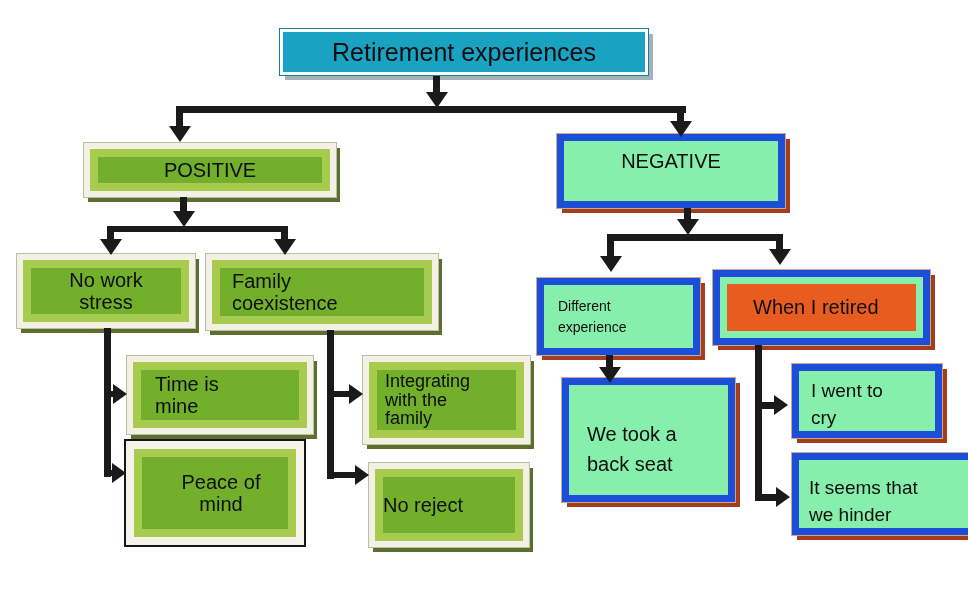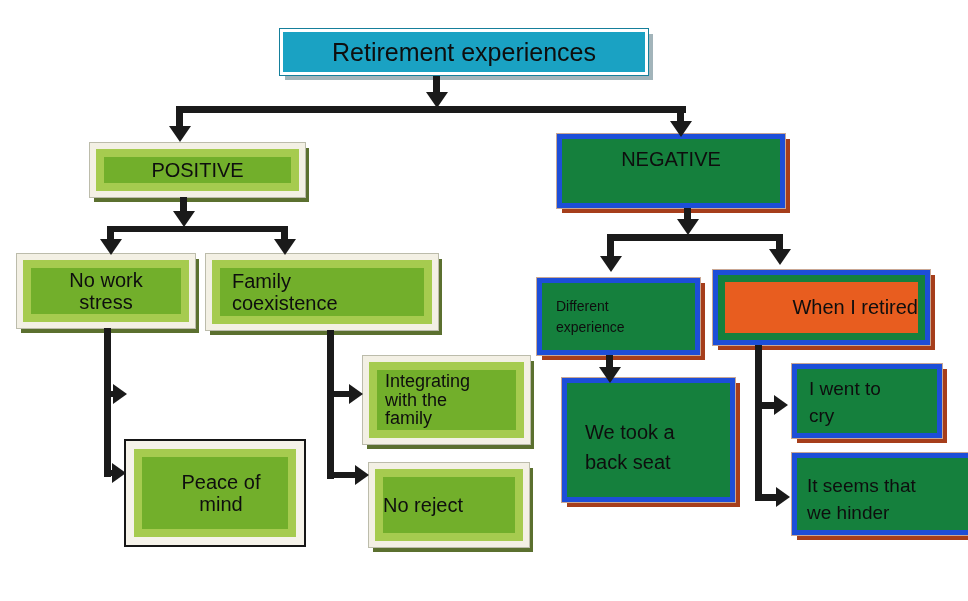--- a/index.html
+++ b/index.html
@@ -14,21 +14,21 @@
   
   .node{position:absolute;box-sizing:border-box;z-index:2;}
   .teal{background:#1aa2c3;border:3px solid #ffffff;
         box-shadow:0 0 0 1px #157f9b,5px 5px 0 0 #a2b4ba;
         display:flex;align-items:center;justify-content:center;font-size:25px;}
   .green{background:#a6cb4f;border:6px solid #f3f0e4;
          box-shadow:0 0 0 1px #bcbcab,4px 5px 0 0 #5b702f;padding:8px;}
   .green .inner{background:#72af2b;width:100%;height:100%;box-sizing:border-box;
                 display:flex;flex-direction:column;justify-content:center;}
   .blackframe{border:8px solid #f6f3ea;outline:2px solid #161616;box-shadow:none;}
-  .orange{background:#15803d;border:5px solid #1d4ed8;
+  .orange{background:#86efac;border:7px solid #1d4ed8;
           box-shadow:0 0 0 1px #c9a794,5px 5px 0 0 #a63e1b;}
   .orange .inner{background:#e85d1f;width:100%;height:100%;box-sizing:border-box;
                  display:flex;flex-direction:column;justify-content:center;}
   .label{white-space:pre-line;font-size:20px;line-height:1.12;}
 </style>
 </head>
 <body>
 
 <div class="canvas">
 
@@ -74,21 +74,21 @@
   <div class="cline" style="left:755px;top:345px;width:7px;height:156px;"></div>
   <div class="cline" style="left:760px;top:402px;width:16px;height:7px;"></div>
   <div class="a-right" style="left:774px;top:395px;"></div>
   <div class="cline" style="left:760px;top:494px;width:18px;height:7px;"></div>
   <div class="a-right" style="left:776px;top:487px;"></div>
 
   <div class="node teal" style="left:280px;top:29px;width:368px;height:46px;">
     <span class="label" style="font-size:25px;">Retirement experiences</span>
   </div>
 
-  <div class="node green" style="left:90px;top:143px;width:215px;height:54px;">
+  <div class="node green" style="left:84px;top:143px;width:252px;height:54px;">
     <div class="inner" style="text-align:center;">
       <span class="label">POSITIVE</span>
     </div>
   </div>
 
   <div class="node orange" style="left:557px;top:134px;width:228px;height:74px;text-align:center;padding-top:9px;">
     <span class="label">NEGATIVE</span>
   </div>
 
   <div class="node green" style="left:17px;top:254px;width:178px;height:74px;">
@@ -98,20 +98,26 @@
     </div>
   </div>
 
   <div class="node green" style="left:206px;top:254px;width:232px;height:76px;">
     <div class="inner" style="padding-left:12px;">
       <span class="label">Family
 coexistence</span>
     </div>
   </div>
 
+  <div class="node green" style="left:127px;top:356px;width:186px;height:78px;">
+    <div class="inner" style="padding-left:14px;">
+      <span class="label">Time is
+mine</span>
+    </div>
+  </div>
 
   <div class="node green blackframe" style="left:126px;top:441px;width:178px;height:104px;padding:8px;">
     <div class="inner" style="padding-left:12px;text-align:center;">
       <span class="label">Peace of
 mind</span>
     </div>
   </div>
 
   <div class="node green" style="left:363px;top:356px;width:167px;height:88px;">
     <div class="inner" style="padding-left:8px;">
@@ -126,21 +132,21 @@
       <span class="label">No reject</span>
     </div>
   </div>
 
   <div class="node orange" style="left:537px;top:278px;width:163px;height:77px;display:flex;flex-direction:column;justify-content:center;">
     <span class="label" style="padding-left:14px;line-height:1.5;font-size:14px;">Different
 experience</span>
   </div>
 
   <div class="node orange" style="left:713px;top:270px;width:217px;height:75px;padding:7px;">
-    <div class="inner" style="padding-left:4px;align-items:flex-end;">
+    <div class="inner" style="padding-left:26px;">
       <span class="label">When I retired</span>
     </div>
   </div>
 
   <div class="node orange" style="left:562px;top:378px;width:173px;height:124px;">
     <span class="label" style="display:block;padding:34px 0 0 18px;line-height:1.5;">We took a
 back seat</span>
   </div>
 
   <div class="node orange" style="left:792px;top:364px;width:150px;height:74px;">

